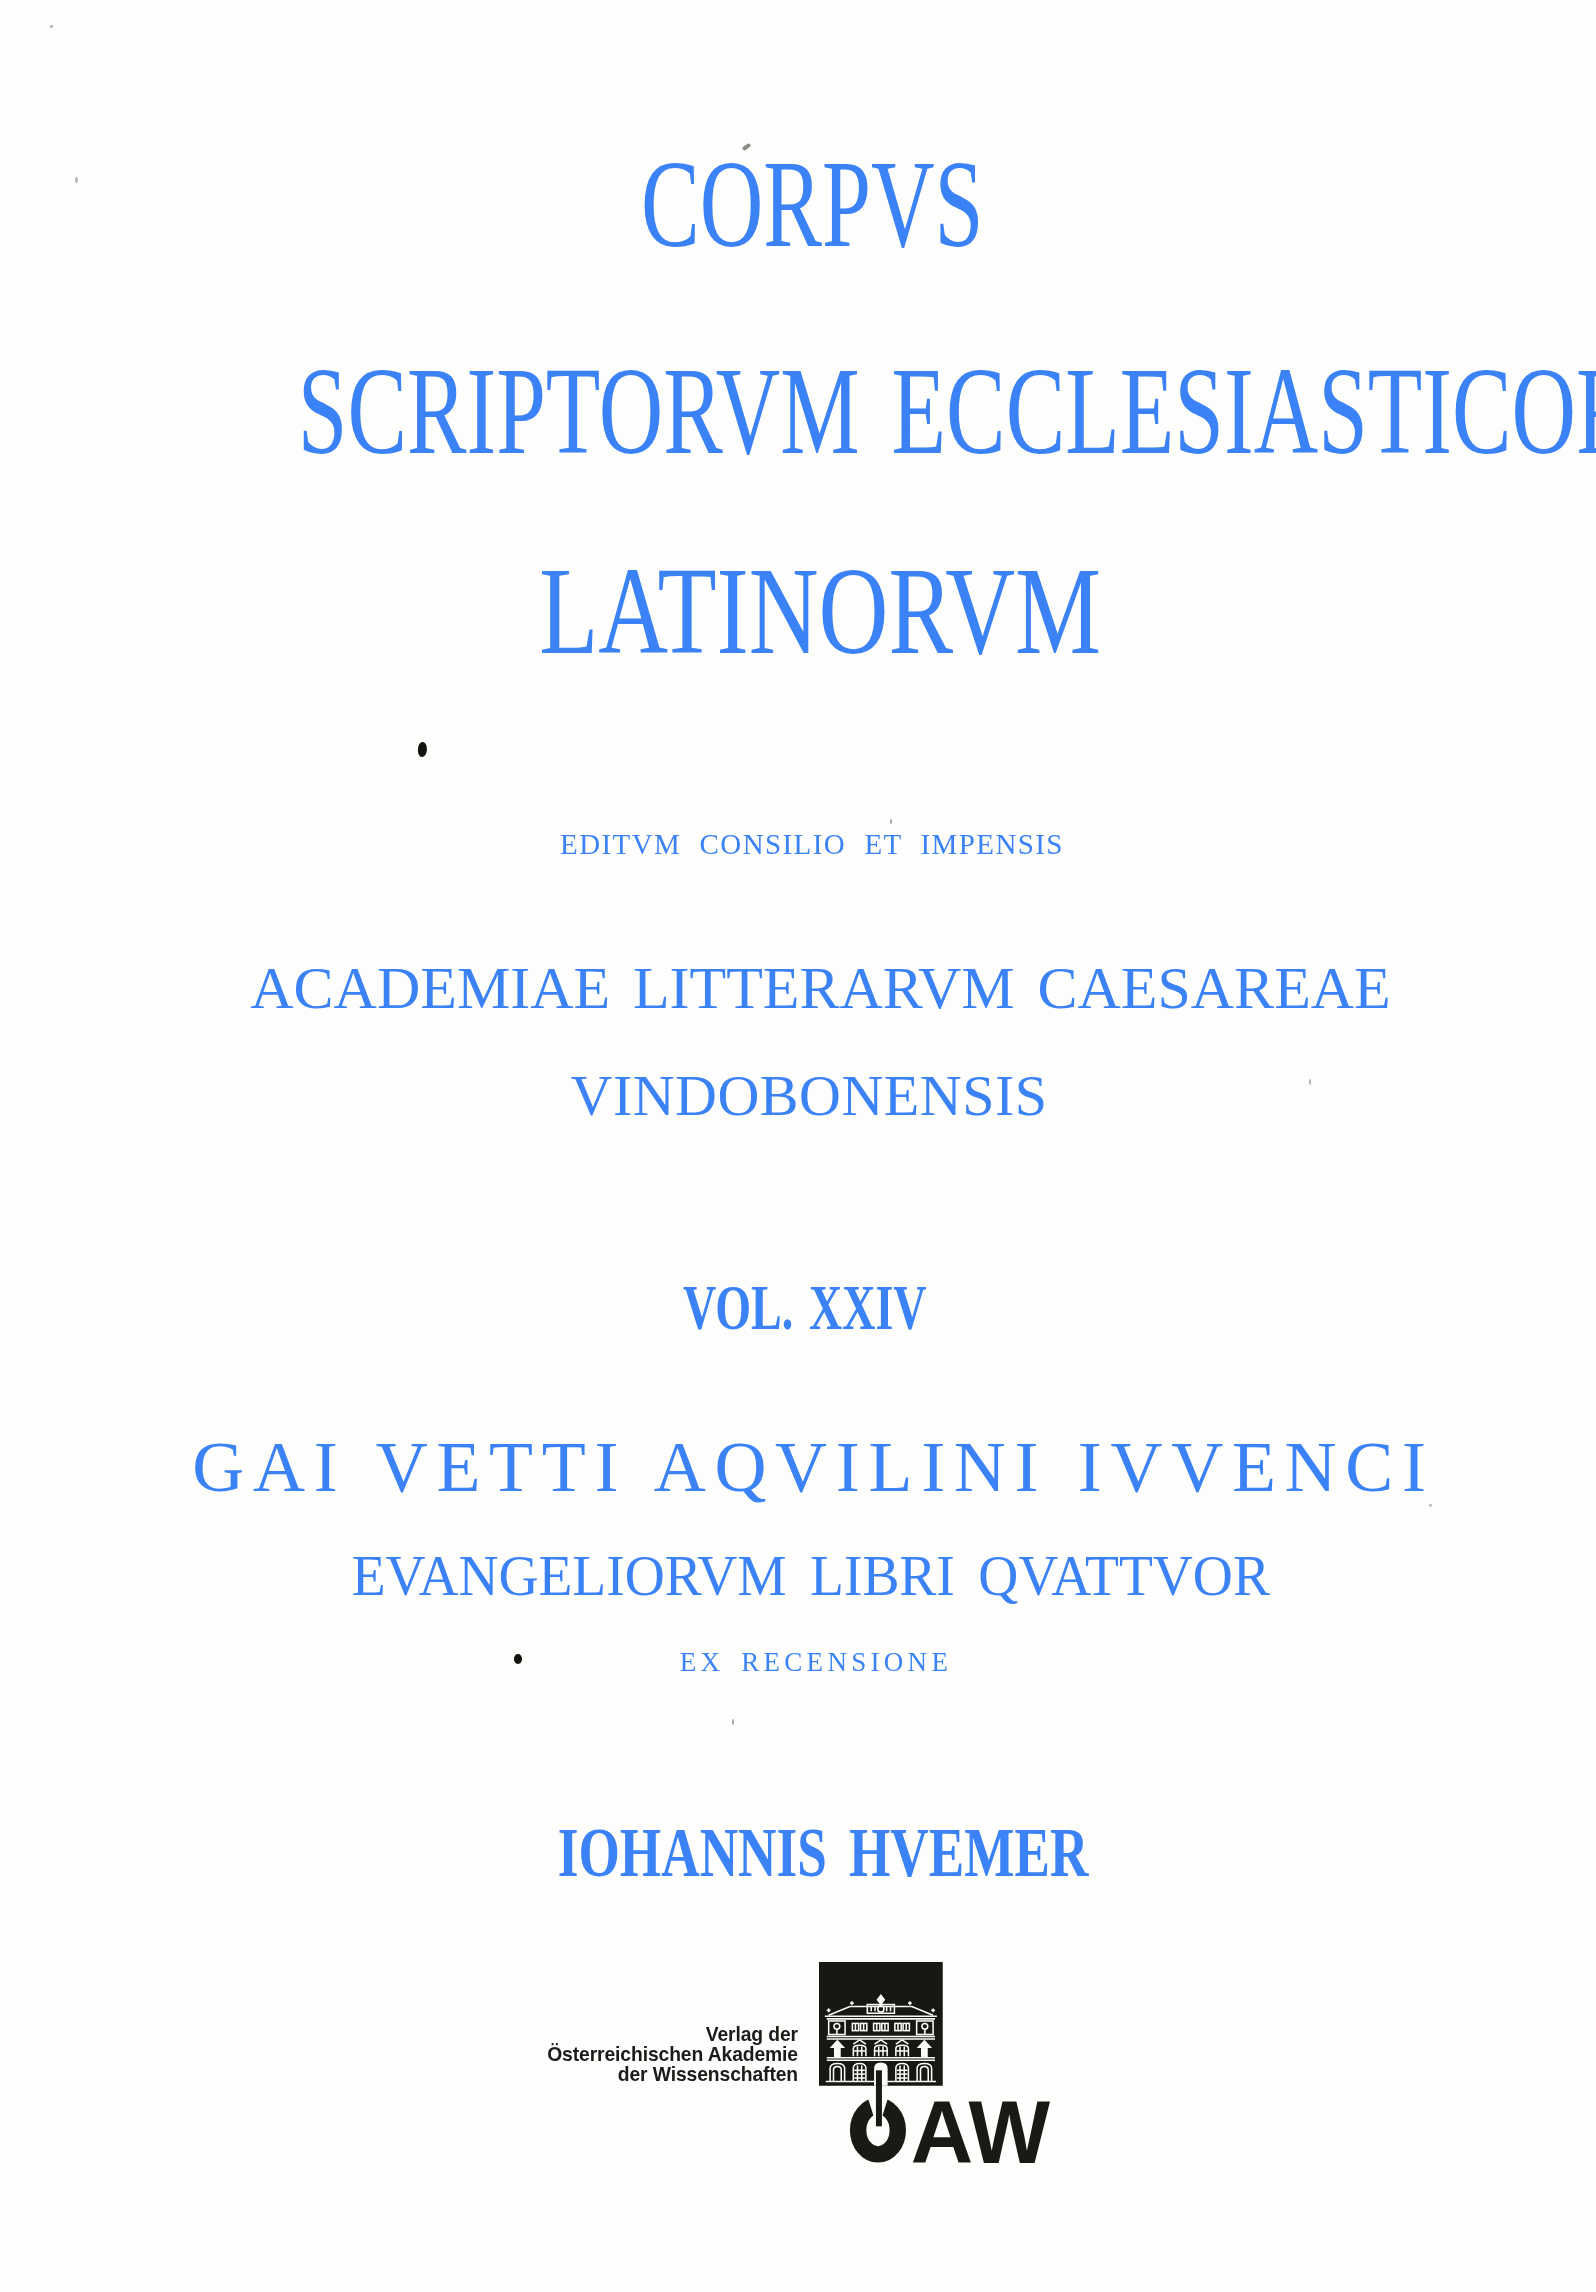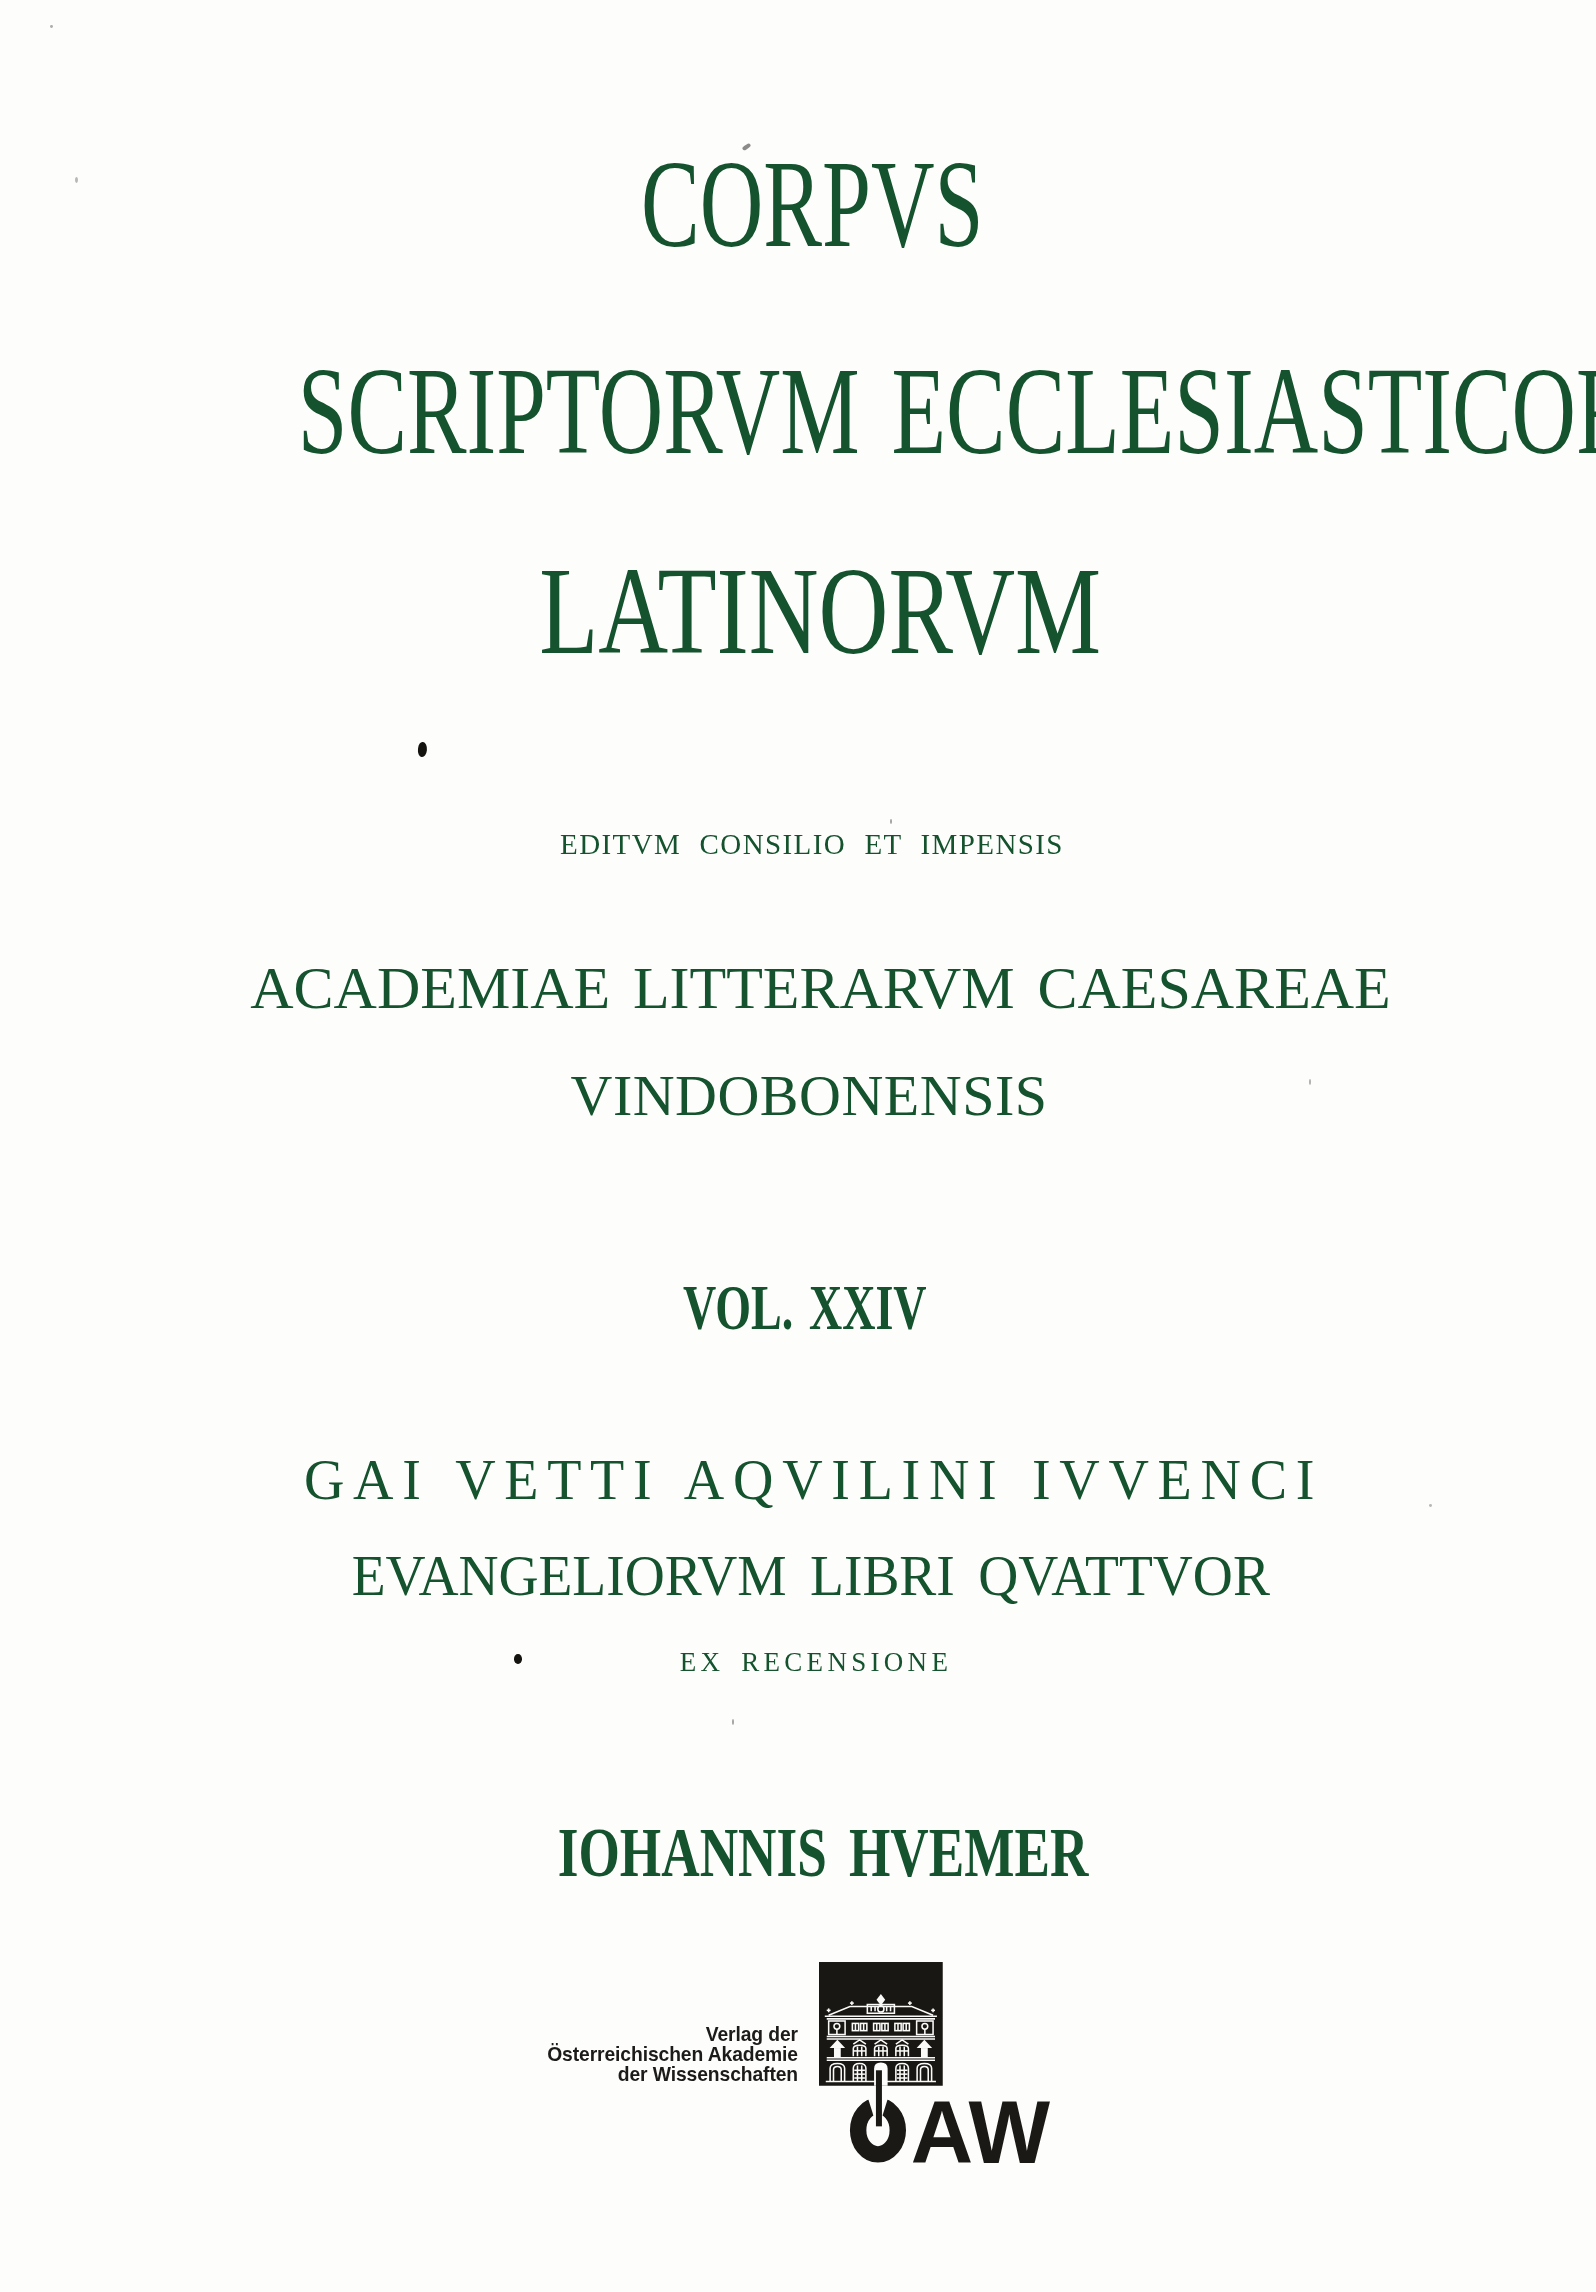--- a/index.html
+++ b/index.html
@@ -7,21 +7,21 @@
     width:1596px;height:2292px;
     background:#fdfdfc;
     position:relative;
     font-family:"Liberation Serif","DejaVu Serif",serif;
     color:#1b1916;
     overflow:hidden;
   }
   .line{
     position:absolute;left:0;right:0;
     text-align:center;line-height:1;white-space:nowrap;
-    color:#14532d;
+    color:#3b82f6;
   }
   .line > span{display:inline-block;transform-origin:center top;}
   .serifcaps{font-family:"Liberation Serif","DejaVu Serif",serif;}
   .publisher-name{
     position:absolute;
     font-family:"Liberation Sans","DejaVu Sans",sans-serif;
     font-weight:700;
     font-size:19.3px;line-height:20px;
     text-align:right;
     color:#1d1b19;
@@ -55,21 +55,21 @@
 </div>
 
 <div class="line serifcaps" style="top:1067px;left:22px;font-size:58px;letter-spacing:0.5px;">
   <span>VINDOBONENSIS</span>
 </div>
 
 <div class="line serifcaps" style="top:1277px;left:12.6px;font-size:63px;font-weight:700;">
   <span style="transform:scaleX(0.73);word-spacing:5.8px;">VOL. XXIV</span>
 </div>
 
-<div class="line serifcaps" style="top:1431px;left:31px;font-size:56px;margin-top:21px;">
+<div class="line serifcaps" style="top:1431px;left:31px;font-size:72px;">
   <span style="letter-spacing:8.7px;word-spacing:3.9px;">GAI VETTI AQVILINI IVVENCI</span>
 </div>
 
 <div class="line serifcaps" style="top:1548px;left:26px;font-size:56px;">
   <span style="word-spacing:9.7px;transform:scaleX(0.99);">EVANGELIORVM LIBRI QVATTVOR</span>
 </div>
 
 <div class="line serifcaps" style="top:1649px;left:36px;font-size:27px;">
   <span style="letter-spacing:4.3px;word-spacing:5.8px;">EX RECENSIONE</span>
 </div>

